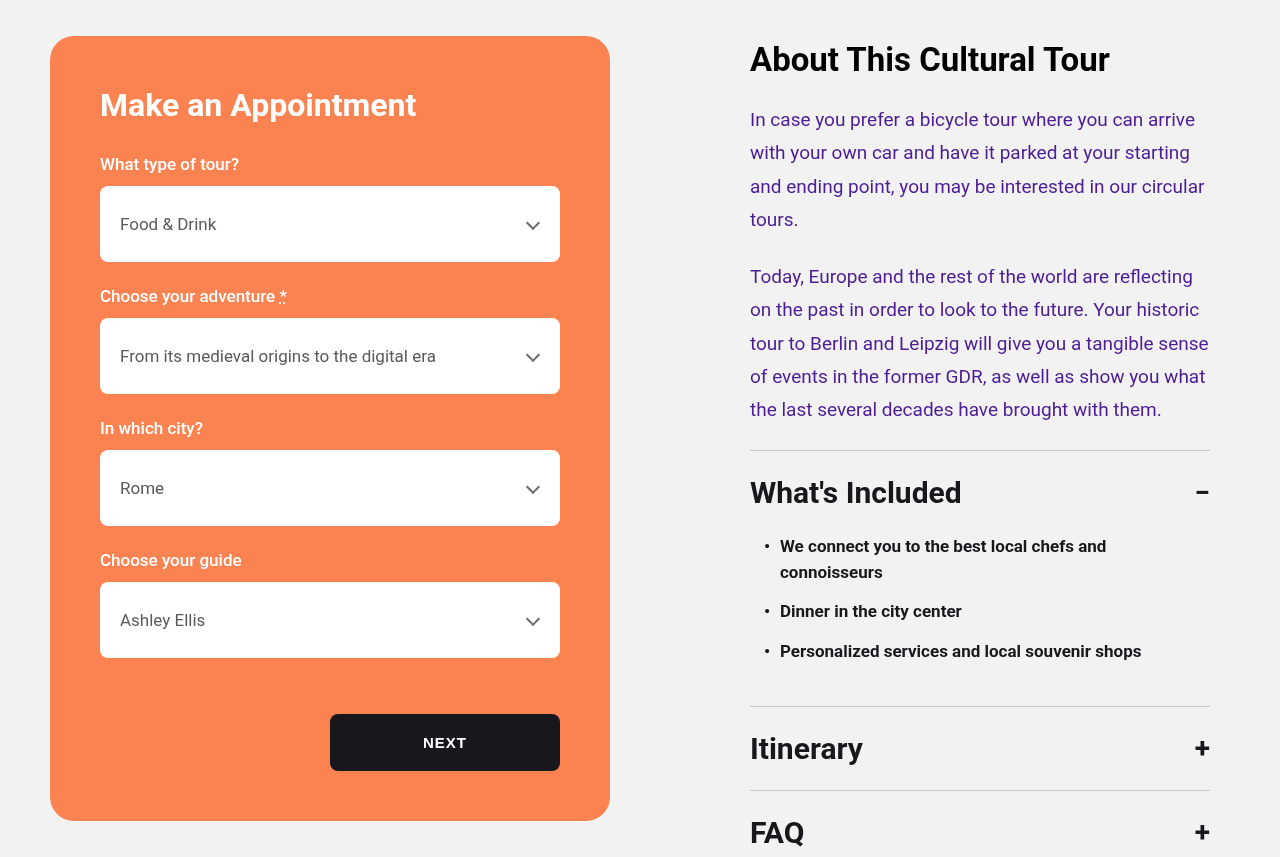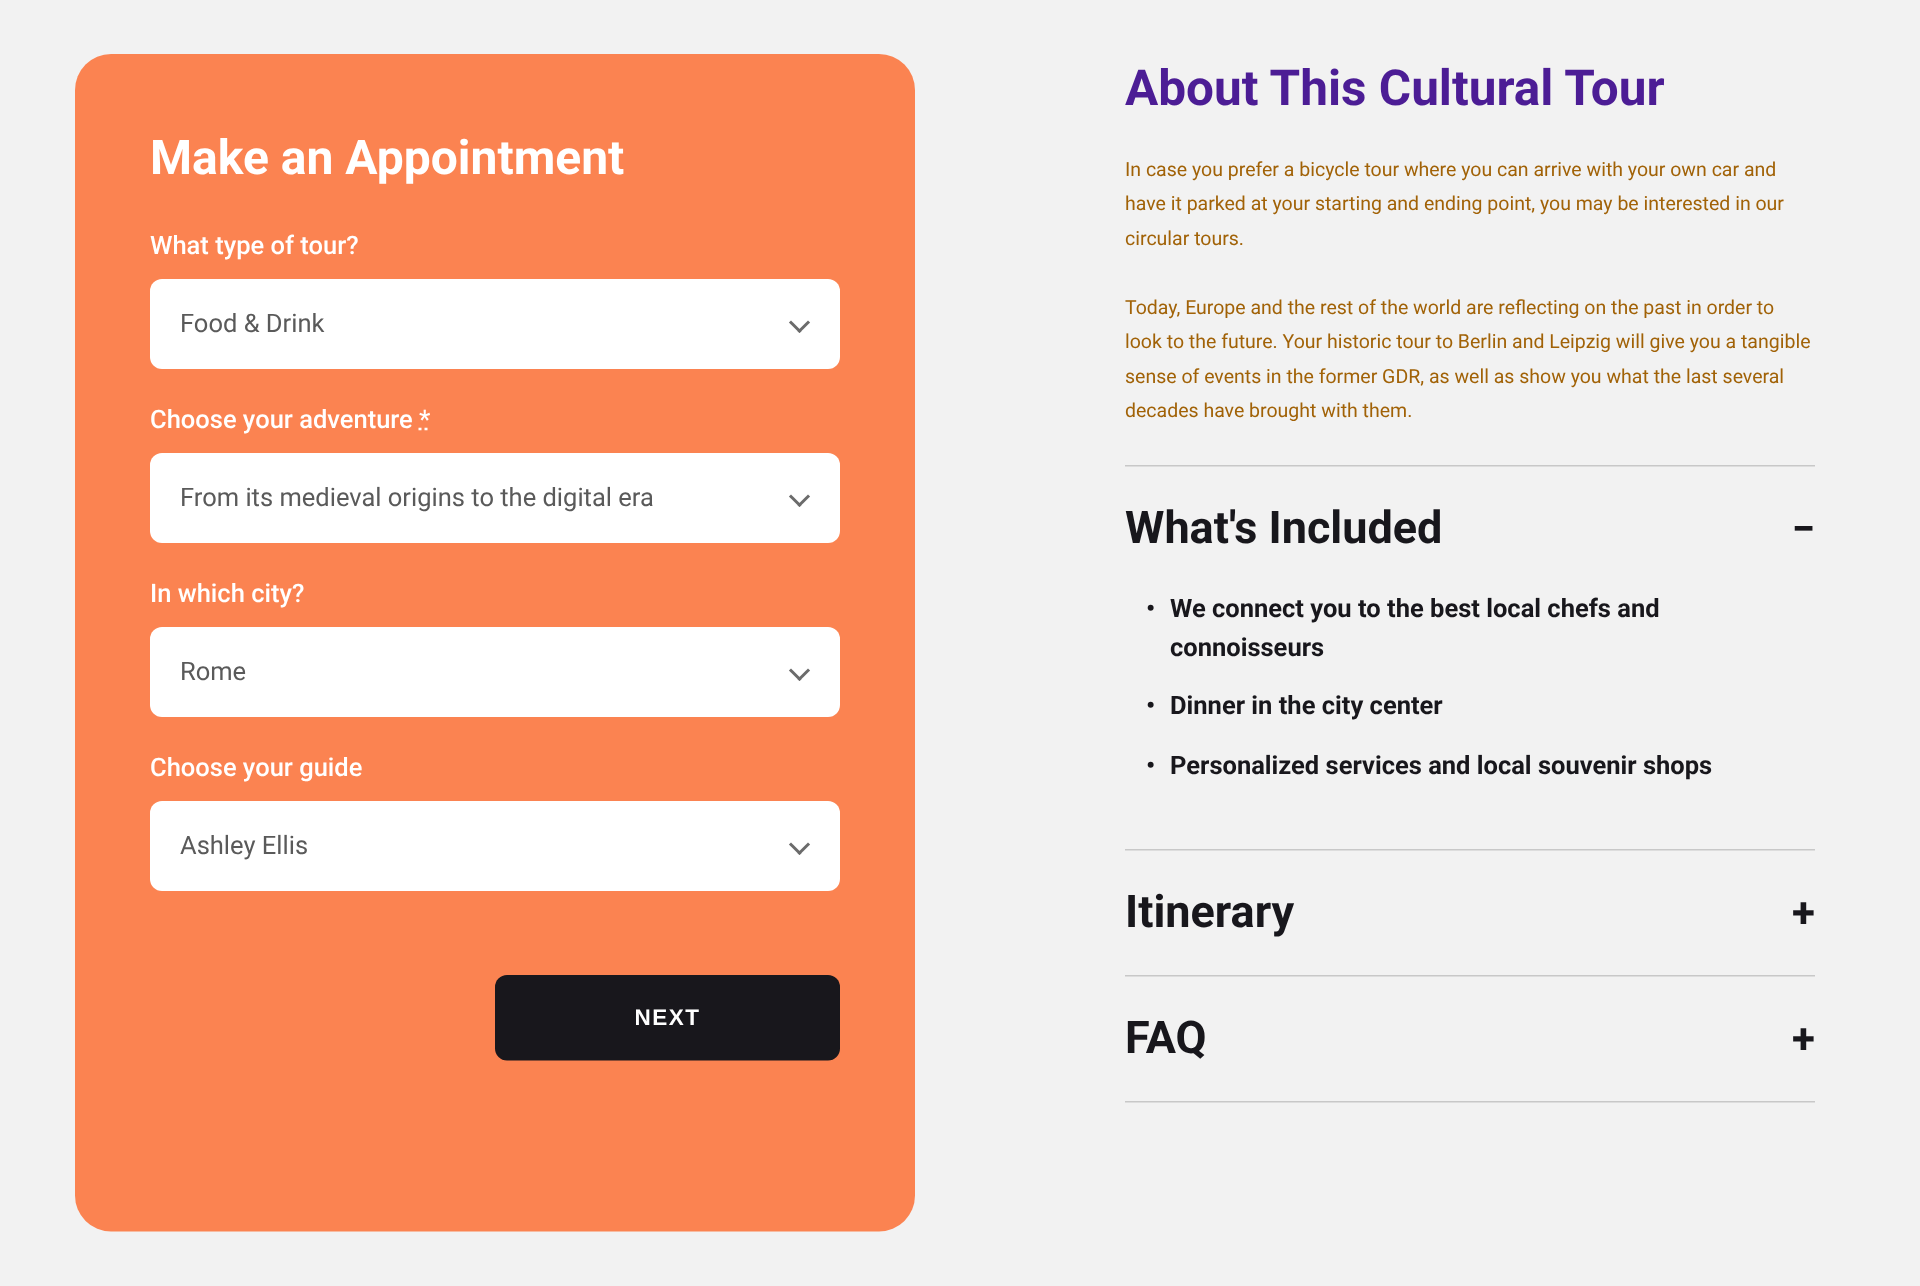--- a/index.html
+++ b/index.html
@@ -39,21 +39,21 @@
       margin-bottom: 12px;
       color: #fff;
     }
     .required-mark {
       text-decoration: underline dotted;
     }
     .select-wrapper {
       position: relative;
       background: #fff;
       border-radius: 8px;
-      height: 60px;
+      height: 76px;
       display: flex;
       align-items: center;
       padding: 0 20px;
       cursor: pointer;
     }
     .select-value {
       color: #5a5a5a;
       font-size: 17px;
       flex: 1;
     }
@@ -87,27 +87,27 @@
       float: right;
       margin-top: 32px;
     }
     .content-area {
       flex: 1;
       padding-top: 4px;
     }
     .about-title {
       font-size: 33px;
       font-weight: 700;
+      color: #000000;
+      margin-bottom: 24px;
+    }
+    .about-text {
+      font-size: 19px;
+      line-height: 1.75;
       color: #4c1d95;
-      margin-bottom: 24px;
-    }
-    .about-text {
-      font-size: 13px;
-      line-height: 1.75;
-      color: #a16207;
       margin-bottom: 24px;
     }
     .accordion {
       margin-top: 24px;
     }
     .accordion-item {
       border-top: 1px solid #c8c8c8;
     }
     .accordion-item:last-child {
       border-bottom: 1px solid #c8c8c8;

